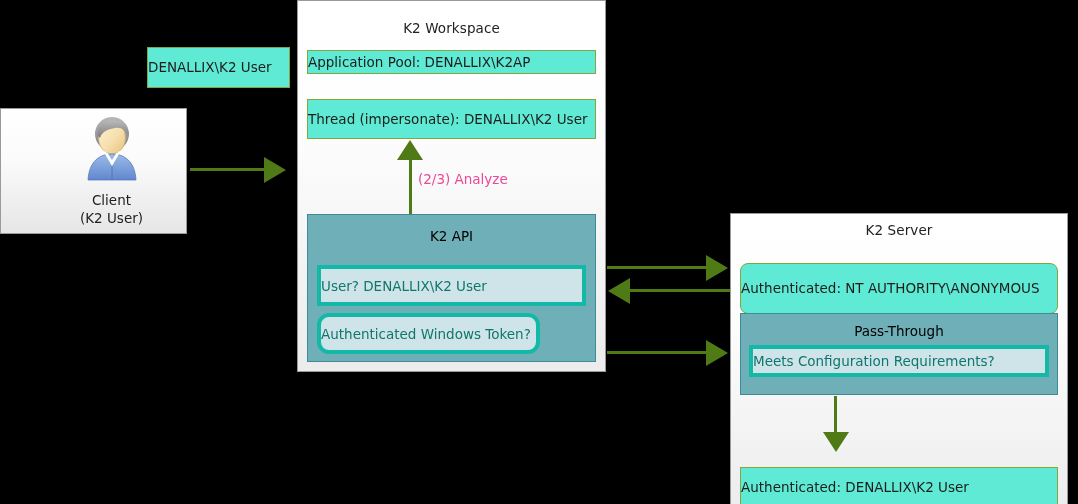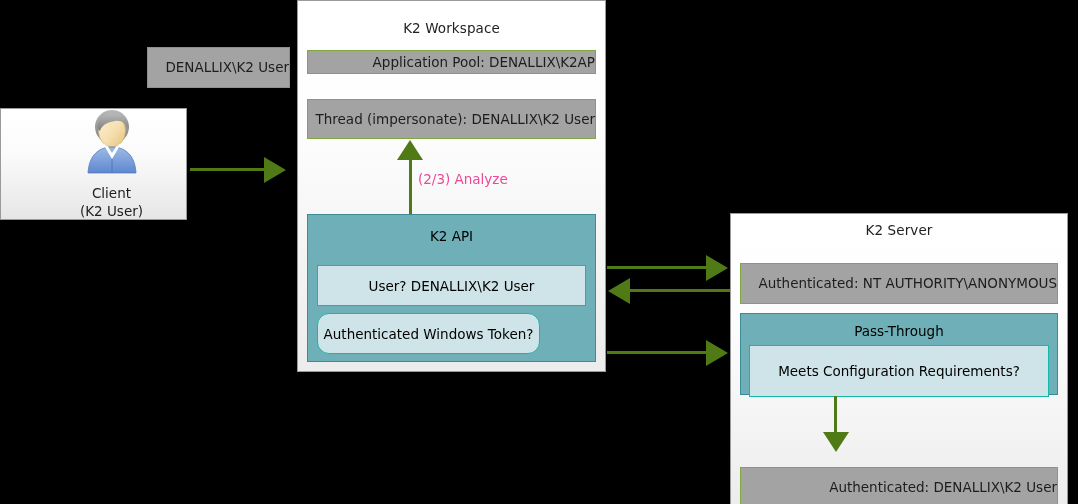--- a/index.html
+++ b/index.html
@@ -37,24 +37,24 @@
     text-align: center;
     font-size: 13.5px;
     color: #222222;
     letter-spacing: 0.1px;
   }
 
   .gbox {
     position: absolute;
     box-sizing: border-box;
     border: 1px solid #7fa83f;
-    background: #a3a3a3;
+    background: #5eead4;
     display: flex;
     align-items: center;
-    justify-content: flex-end;
+    justify-content: flex-start;
     text-align: center;
     font-size: 13.5px;
     color: #1d1d1d;
     line-height: 1.25;
   }
   .tbox {
     position: absolute;
     box-sizing: border-box;
     border: 1px solid #3d8b96;
     background: #6fafb7;
@@ -62,28 +62,28 @@
   .tbox-title {
     position: absolute;
     left: 0; right: 0;
     text-align: center;
     font-size: 13.5px;
     color: #000000;
   }
   .ibox {
     position: absolute;
     box-sizing: border-box;
-    border: 1px solid #14b8a6;
+    border: 4px solid #14b8a6;
     background: #cfe4e8;
     display: flex;
     align-items: center;
-    justify-content: center;
-    text-align: center;
-    font-size: 13.5px;
-    color: #000000;
+    justify-content: flex-start;
+    text-align: center;
+    font-size: 13.5px;
+    color: #0f766e;
   }
 
   
   .client-box {
     position: absolute;
     box-sizing: border-box;
     border: 1px solid #9a9a9a;
     background: linear-gradient(to bottom, #ffffff 0%, #fbfbfb 40%, #e6e6e6 100%);
     box-shadow: 2px 2px 3px rgba(0,0,0,0.35);
     display: flex;
@@ -150,21 +150,21 @@
 </style>
 </head>
 <body>
 
 <div class="stage">
 
   <div class="gbox" style="left:147px; top:47px; width:143px; height:41px;">
     <span>DENALLIX\K2 User</span>
   </div>
 
-  <div class="client-box" style="left:0px; top:108px; width:187px; height:112px;padding-left:36px;">
+  <div class="client-box" style="left:0px; top:108px; width:187px; height:126px;padding-left:36px;">
     <span class="avatar">
       <svg width="66" height="70" viewBox="0 0 66 70">
         <defs>
           <linearGradient id="hair" x1="0" y1="0" x2="0" y2="1">
             <stop offset="0" stop-color="#b9b9b9"></stop>
             <stop offset="1" stop-color="#7b7b7b"></stop>
           </linearGradient>
           <linearGradient id="face" x1="0" y1="0" x2="1" y2="1">
             <stop offset="0" stop-color="#fdf0d2"></stop>
             <stop offset="0.55" stop-color="#f6dfae"></stop>
@@ -232,28 +232,28 @@
   <div class="arrow-line-h" style="left:630px; top:289px; width:100px;"></div>
   <div class="arrow-head-l" style="left:608px; top:278px;"></div>
 
   <div class="arrow-line-h" style="left:607px; top:351px; width:100px;"></div>
   <div class="arrow-head-r" style="left:706px; top:340px;"></div>
 
   <div class="panel" style="left:730px; top:213px; width:338px; height:300px;">
     <div class="panel-title" style="top:8px;text-align:center;">K2 Server</div>
   </div>
 
-  <div class="gbox" style="left:740px; top:263px; width:318px; height:41px;">
+  <div class="gbox" style="left:740px; top:263px; width:318px; height:51px;border-radius:8px;">
     <span>Authenticated: NT AUTHORITY\ANONYMOUS</span>
   </div>
 
   <div class="tbox" style="left:740px; top:313px; width:318px; height:82px;">
     <div class="tbox-title" style="top:9px;">Pass-Through</div>
   </div>
-  <div class="ibox" style="left:749px; top:345px; width:300px; height:52px;">
+  <div class="ibox" style="left:749px; top:345px; width:300px; height:32px;">
     <span>Meets Configuration Requirements?</span>
   </div>
 
   <div class="arrow-line-v" style="left:834px; top:396px; width:3px; height:38px;"></div>
   <div class="arrow-head-d" style="left:823px; top:432px;"></div>
 
   <div class="gbox" style="left:740px; top:455px; width:318px; height:41px;margin-top:12px;">
     <span>Authenticated: DENALLIX\K2 User</span>
   </div>
 

